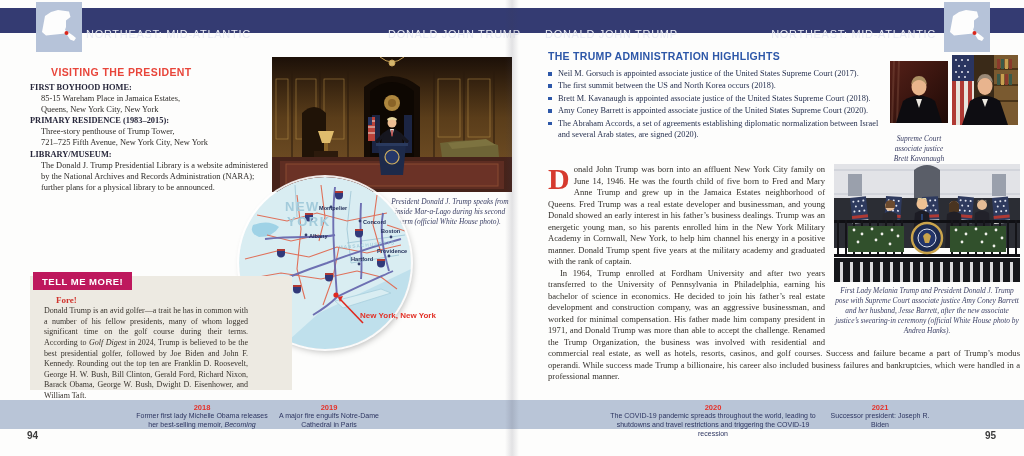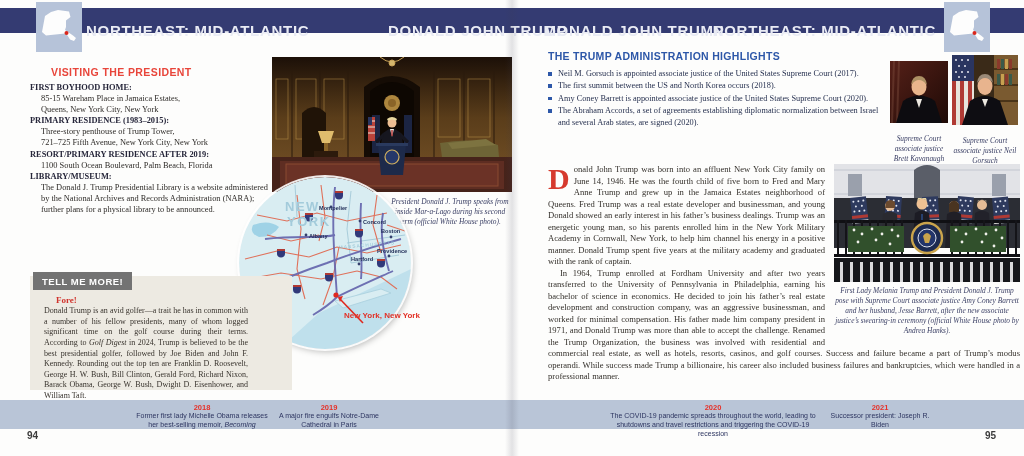--- a/index.html
+++ b/index.html
@@ -6,22 +6,22 @@
   html,body { background:#ffffff; }
   #spread {
     position:relative; width:1024px; height:456px; overflow:hidden;
     background:#fdfdfc; font-family:"Liberation Serif", serif; color:#35302a;
   }
   .abs { position:absolute; }
 
   
   .header-bar { left:0; top:8px; width:1024px; height:25px; background:#343b72; }
   .hdr-label {
-    top:22px; font-family:"Liberation Sans", sans-serif; font-weight:bold;
-    font-size:15px; letter-spacing:.7px; color:#e9ebf4; white-space:nowrap;
+    top:28px; font-family:"Liberation Sans", sans-serif; font-weight:normal;
+    font-size:11px; letter-spacing:.7px; color:#e9ebf4; white-space:nowrap;
   }
   .state-tab { top:2px; width:46px; height:50px; background:#b6c3d9; }
 
   
   .red-heading {
     font-family:"Liberation Sans", sans-serif; font-weight:bold; font-size:10.5px;
     letter-spacing:.4px; color:#e8453a; white-space:nowrap;
   }
   .vp-list { left:30px; top:82px; width:240px; font-size:8.4px; line-height:1.32; color:#2e2b28; }
   .vp-label { font-weight:bold; color:#26263a; }
@@ -36,21 +36,21 @@
   
   .map-wrap { border-radius:50%; overflow:hidden; box-shadow:0 0 0 2px rgba(255,255,255,.9), 2px 3px 6px rgba(0,0,0,.25); }
   .map-marker-label {
     font-family:"Liberation Sans", sans-serif; font-weight:bold; font-size:8px;
     line-height:1.15; color:#e23127;
   }
 
   
   .tmm-box { background:#edeae2; }
   .tmm-banner {
-    background:#737373; color:#ffffff; font-family:"Liberation Sans", sans-serif;
+    background:#be185d; color:#ffffff; font-family:"Liberation Sans", sans-serif;
     font-weight:bold; font-size:9.5px; letter-spacing:.5px;
     display:flex; align-items:center; padding:0 9px; white-space:nowrap;
   }
   .tmm-sub { font-weight:bold; font-size:9px; color:#d0332c; }
   .tmm-body { font-size:8px; line-height:1.33; text-align:justify; color:#38332d; }
 
   
   .pp-box { background:#fbe4da; }
   .pp-title { font-family:"Liberation Sans", sans-serif; font-weight:bold; font-size:9.5px; letter-spacing:.4px; color:#00aad2; }
   .pp-item { font-size:8.6px; font-weight:bold; color:#3a352f; display:flex; align-items:baseline; }
@@ -118,24 +118,20 @@
   <div class="abs vp-list">
     <div>
       <div class="vp-label">FIRST BOYHOOD HOME:</div>
       <div class="vp-value">85-15 Wareham Place in Jamaica Estates,
 Queens, New York City, New York</div>
     </div>
     <div>
       <div class="vp-label">PRIMARY RESIDENCE (1983–2015):</div>
       <div class="vp-value">Three-story penthouse of Trump Tower,
 721–725 Fifth Avenue, New York City, New York</div>
-    </div>
-    <div>
-      <div class="vp-label">RESORT/PRIMARY RESIDENCE AFTER 2019:</div>
-      <div class="vp-value">1100 South Ocean Boulevard, Palm Beach, Florida</div>
     </div>
     <div>
       <div class="vp-label">LIBRARY/MUSEUM:</div>
       <div class="vp-value">The Donald J. Trump Presidential Library is a website administered by the National Archives and Records Administration (NARA); further plans for a physical library to be announced.</div>
     </div>
   </div>
 
   <div class="abs photo-frame" style="left:272px; top:57px; width:240px; height:135px;">
     <svg width="240" height="135" viewBox="0 0 240 135">
       <defs>
@@ -315,33 +311,34 @@
             <circle cx="150" cy="79" r="1.4"></circle>
         </g>
 
         <circle cx="97" cy="118" r="2.6" fill="#e0281e"></circle>
         <path d="M100 121 L124 146" stroke="#e0281e" stroke-width="1.6"></path>
         <path d="M104 119 L99 120 L101 125 Z" fill="#e0281e"></path>
       </g>
     </svg>
   </div>
 
-  <div class="abs map-marker-label" style="left:344px; top:311px; width:100px;">New York, New York</div>
+  <div class="abs map-marker-label" style="left:360px; top:311px; width:100px;">New York, New York</div>
 
   <div class="abs tmm-box" style="left:30px; top:276px; width:262px; height:114px;"></div>
   <div class="abs tmm-banner" style="left:33px; top:272px; height:18px;">TELL ME MORE!</div>
   <div class="abs tmm-sub" style="left:56px; top:295px;">Fore!</div>
   <div class="abs tmm-body" style="left:44px; top:306px; width:204px;"><span>Donald Trump is an avid golfer—a trait he has in common with a number of his fellow presidents, many of whom logged significant time on the golf course during their terms. According to </span><span class="ital" style="font-style:italic">Golf Digest</span><span> in 2024, Trump is believed to be the best presidential golfer, followed by Joe Biden and John F. Kennedy. Rounding out the top ten are Franklin D. Roosevelt, George H. W. Bush, Bill Clinton, Gerald Ford, Richard Nixon, Barack Obama, George W. Bush, Dwight D. Eisenhower, and William Taft.</span></div>
 
 
   <div class="abs hl-title" style="left:548px; top:50px;">THE TRUMP ADMINISTRATION HIGHLIGHTS</div>
 
   <ul class="abs hl-list" style="left:548px; top:68px; width:342px;">
     <li><span>Neil M. Gorsuch is appointed associate justice of the United States Supreme Court (2017).</span></li>
     <li><span>The first summit between the US and North Korea occurs (2018).</span></li>
+    <li><span>Brett M. Kavanaugh is appointed associate justice of the United States Supreme Court (2018).</span></li>
     <li><span>Amy Coney Barrett is appointed associate justice of the United States Supreme Court (2020).</span></li>
     <li><span>The Abraham Accords, a set of agreements establishing diplomatic normalization between Israel and several Arab states, are signed (2020).</span></li>
   </ul>
 
   <div class="abs" style="left:890px; top:61px; width:58px;">
     <div class="photo-frame" style="width:58px; height:62px;">
       <svg width="58" height="62" viewBox="0 0 58 62">
         <defs>
             <linearGradient id="kbg" x1="0" y1="0" x2="1" y2="1">
               <stop offset="0" stop-color="#552018"></stop>
@@ -406,21 +403,20 @@
               <rect x="8" y="26" width="4" height="44"></rect>
               <rect x="16" y="26" width="4" height="44"></rect>
             </g>
         </g>
         <path d="M10 70 L18 46 Q33 36 48 46 L56 70 Z" fill="#0e0d12"></path>
         <path d="M30 44 L33 52 L36 44 Z" fill="#ece8e0"></path>
         <ellipse cx="33" cy="31" rx="7.5" ry="9" fill="#e8b48e"></ellipse>
         <path d="M25 28 Q26 19 33 19 Q40 19 41 28 Q37 23 33 23 Q29 23 25 28 Z" fill="#9a8a78"></path>
       </svg>
     </div>
-    <div class="caption portrait-cap">Supreme Court associate justice Neil Gorsuch</div>
   </div>
 
   <div class="abs body-col" style="left:548px; top:164px; width:472px;">
     <div class="float-fig">
       <div class="photo-frame" style="width:186px; height:118px;">
         <svg width="186" height="118" viewBox="0 0 186 118">
 
           <rect width="186" height="34" fill="#e2e3e7"></rect>
           <g stroke="#c2c6cf" stroke-width="1">
               <line x1="0" y1="6" x2="186" y2="6"></line>

